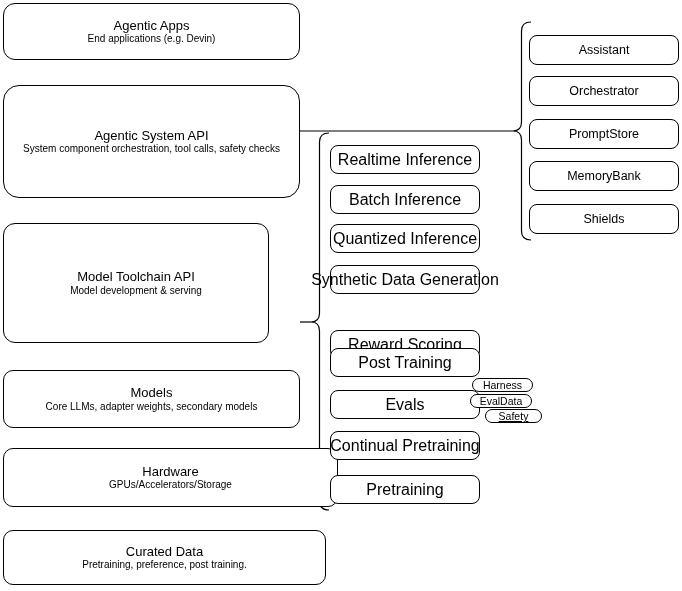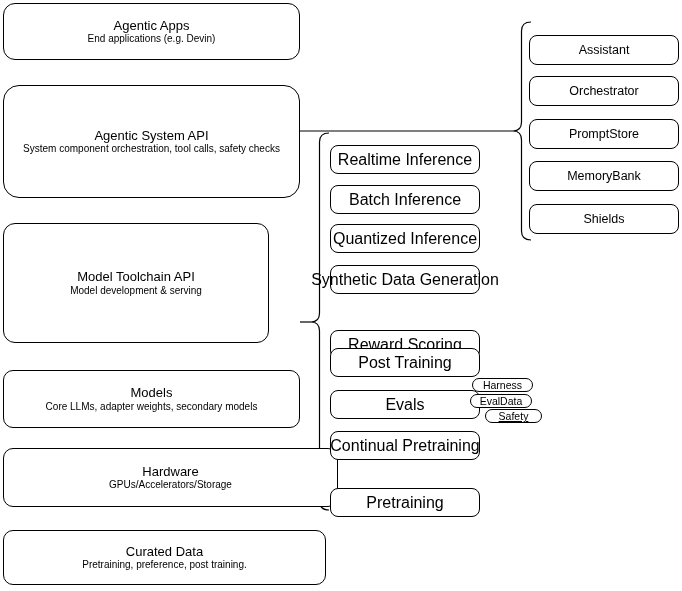--- a/index.html
+++ b/index.html
@@ -138,21 +138,21 @@
   </div>
   <div class="node mid-node" style="top:348px;">
     <span>Post Training</span>
   </div>
   <div class="node mid-node" style="top:390px;">
     <span>Evals</span>
   </div>
   <div class="node mid-node" style="top:431px;">
     <span>Continual Pretraining</span>
   </div>
-  <div class="node mid-node" style="top:488px;">
+  <div class="node mid-node" style="top:475px;">
     <span>Pretraining</span>
   </div>
 
   <div class="pill" style="left:472px; top:378px; width:61px; height:14px;">
     <span>Harness</span>
   </div>
   <div class="pill" style="left:470px; top:394px; width:62px; height:14px;">
     <span>EvalData</span>
   </div>
   <div class="pill" style="left:485px; top:409px; width:57px; height:14px;text-decoration:underline;">

